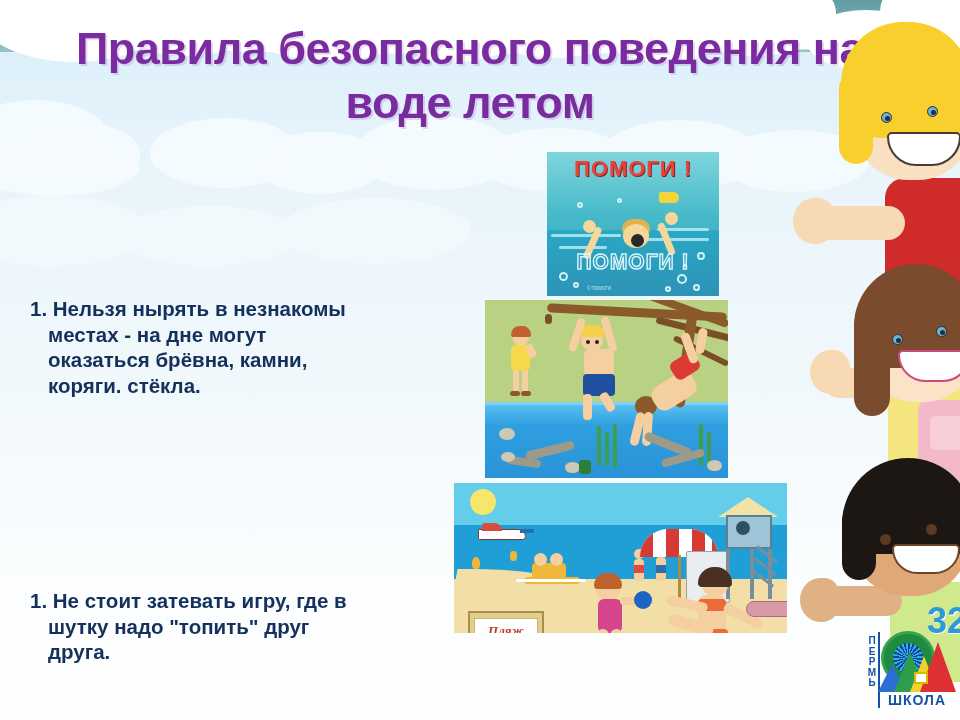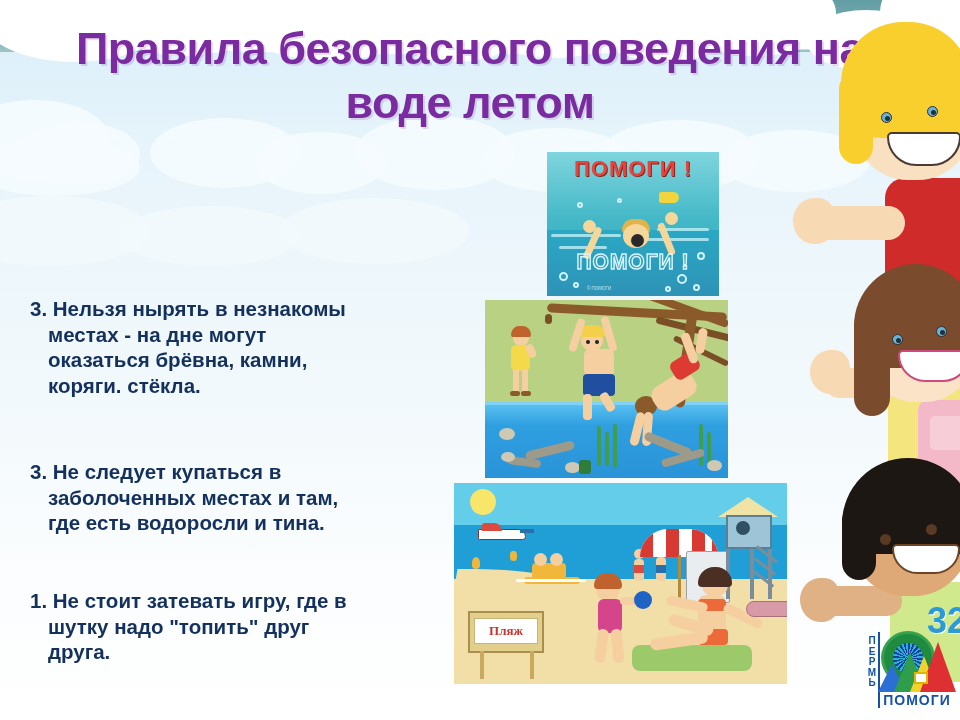--- a/index.html
+++ b/index.html
@@ -88,21 +88,21 @@
                background:linear-gradient(180deg,#58bff0 0%,#2f9fe0 28%,#2a93d8 100%);}
   #pic2 .surf{ position:absolute; left:0; top:102px; width:100%; height:8px; background:#7fd2f5;}
   .branch{ position:absolute; background:#8a5a2b; border-radius:6px;}
   .leafarm{ position:absolute; background:#7a4f25; border-radius:5px;}
   .kid{ position:absolute; }
   .weed{ position:absolute; width:4px; background:#3f9e4c; border-radius:3px;}
   .log{ position:absolute; background:#9e9a8a; border-radius:6px;}
   .rock{ position:absolute; background:#cfc9b4; border-radius:50%;}
 
   
-  #pic3{ left:454px; top:483px; width:333px; height:201px; background:#f0dca6; border:none;}
+  #pic3{ left:454px; top:483px; width:333px; height:150px; background:#f0dca6; border:none;font-style:italic;}
   #pic3 .sky{ position:absolute; left:0; top:0; width:100%; height:42px; background:#63cdea;}
   #pic3 .sea{ position:absolute; left:0; top:42px; width:100%; height:72px; background:#1f9fd6;}
   #pic3 .sand{ position:absolute; left:0; top:96px; width:100%; height:109px; background:#f2dfa8;}
   .sun{ position:absolute; left:16px; top:6px; width:26px; height:26px; background:#f8e66a; border-radius:50%;}
   .signpost{ position:absolute; left:14px; top:128px; width:76px; height:42px; background:#e2cf8c; border:2px solid #a98e4e;}
   .signtxt{ position:absolute; left:20px; top:135px; width:64px; height:26px; background:#ffffff; border:1px solid #c9b478;
             color:#c0392b; font-size:13px; font-weight:bold; text-align:center; line-height:24px;
             font-family:"Liberation Serif", serif;}
   .leg{ position:absolute; width:4px; background:#c9a95e;}
   .umbrella{ position:absolute; }
@@ -176,27 +176,24 @@
     <div class="cloudsoft" style="left:720px; top:130px; width:150px; height:62px;"></div>
   </div>
   <div class="cloudgrp">
     <div class="cloudsoft" style="left:-50px; top:196px; width:200px; height:70px; opacity:.7;"></div>
     <div class="cloudsoft" style="left:120px; top:206px; width:180px; height:60px; opacity:.7;"></div>
     <div class="cloudsoft" style="left:280px; top:198px; width:190px; height:66px; opacity:.7;"></div>
   </div>
 
   <h1 class="title">Правила безопасного поведения на воде летом</h1>
 
-  <div class="rule" id="rule1">3. Нельзя нырять в незнакомы
+  <div class="rule" id="rule1">1. Нельзя нырять в незнакомы
 местах - на дне могут
 оказаться брёвна, камни,
 коряги. стёкла.</div>
-  <div class="rule" id="rule2">3. Не следует купаться в
-заболоченных местах и там,
-где есть водоросли и тина.</div>
   <div class="rule" id="rule3">1. Не стоит затевать игру, где в
 шутку надо "топить" друг
 друга.</div>
 
   <div class="pic" id="pic1">
     <div class="water"></div>
     <div class="wave" style="left:4px; top:82px; width:70px;"></div>
     <div class="wave" style="left:96px; top:86px; width:66px;"></div>
     <div class="wave" style="left:12px; top:94px; width:48px;"></div>
     <div class="wave" style="left:110px; top:76px; width:52px;"></div>
@@ -435,17 +432,17 @@
     <div class="tri" style="left:22px; top:36px; border-left:14px solid transparent; border-right:14px solid transparent; border-bottom:28px solid #2b6fd4;"></div>
     <div class="tri" style="left:38px; top:24px; border-left:16px solid transparent; border-right:16px solid transparent; border-bottom:40px solid #2f9e4c;"></div>
     <div class="tri" style="left:54px; top:28px; border-left:14px solid transparent; border-right:14px solid transparent; border-bottom:36px solid #f2d32b;"></div>
     <div class="tri" style="left:64px; top:14px; border-left:18px solid transparent; border-right:18px solid transparent; border-bottom:50px solid #de2f33;"></div>
     <div style="position:absolute; left:58px; top:44px; width:14px; height:12px; background:#ffffff; border:2px solid #e0b500;"></div>
     <div class="perm" style="white-space: pre-line;">П
 Е
 Р
 М
 Ь</div>
-    <div class="shkola">ПОМОГИ</div>
+    <div class="shkola">ШКОЛА</div>
   </div>
   <div class="pagenum">32</div>
 
 </div>
 
 </body></html>

